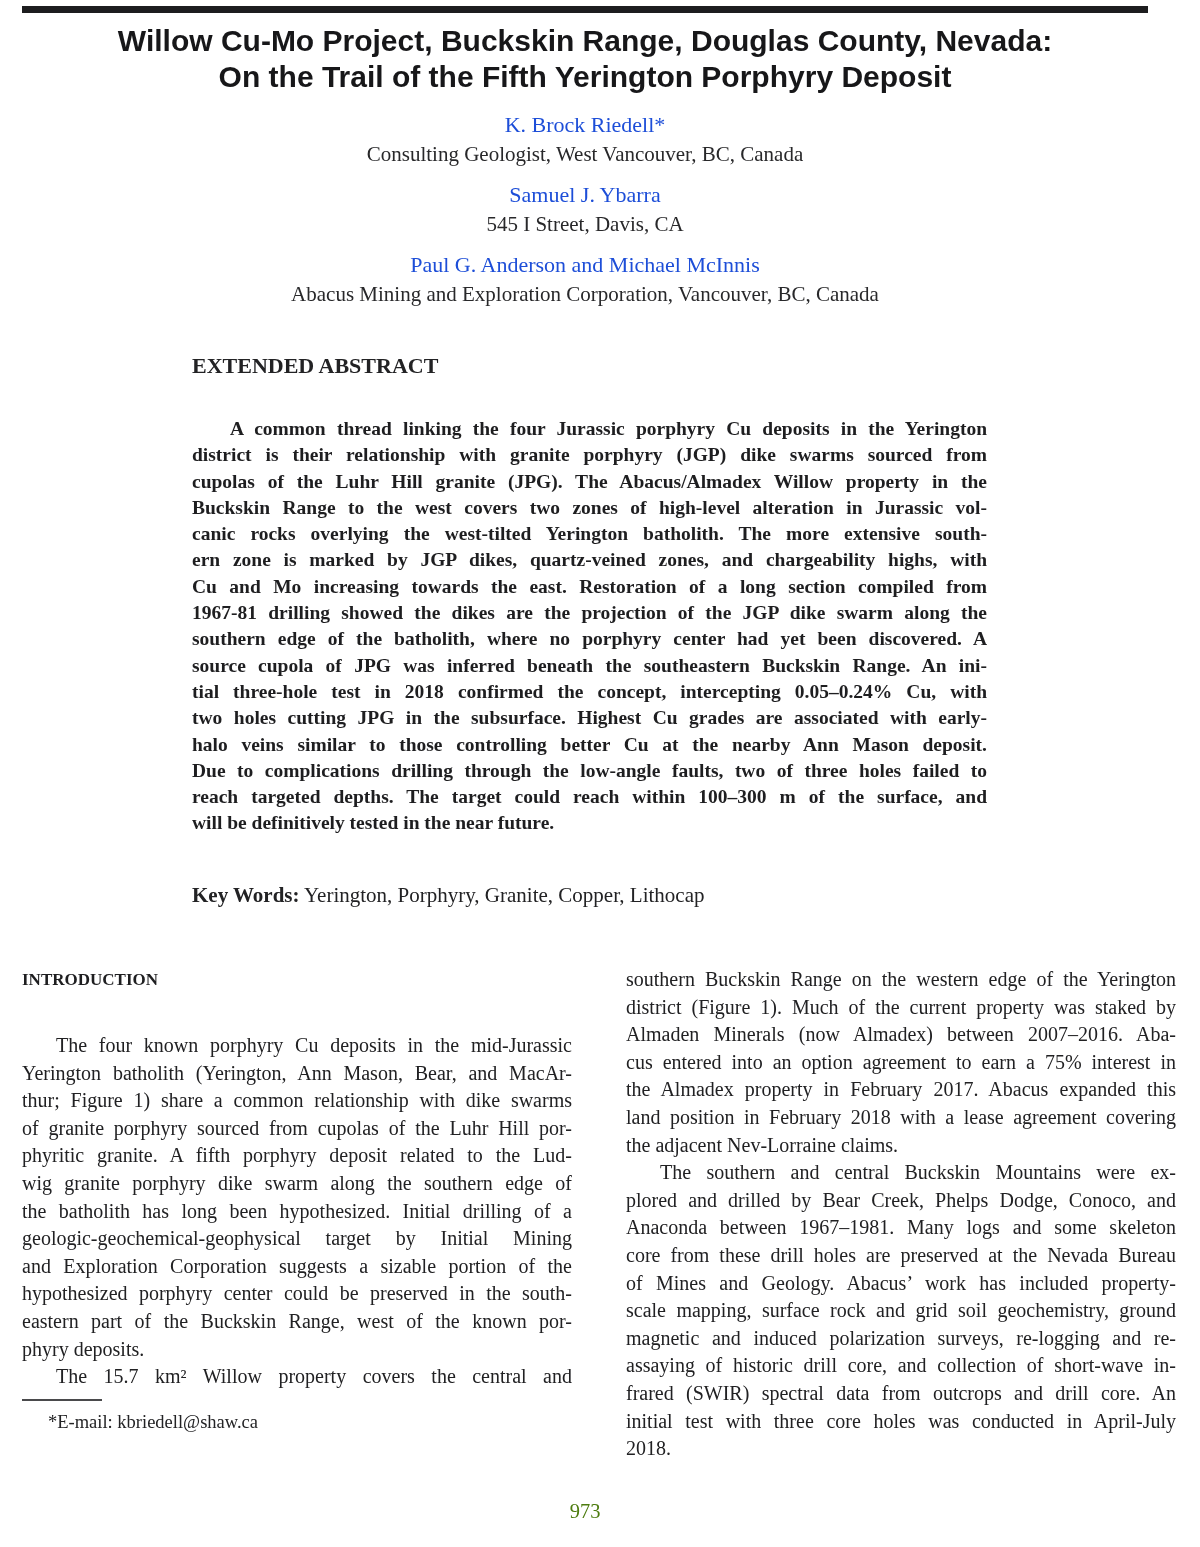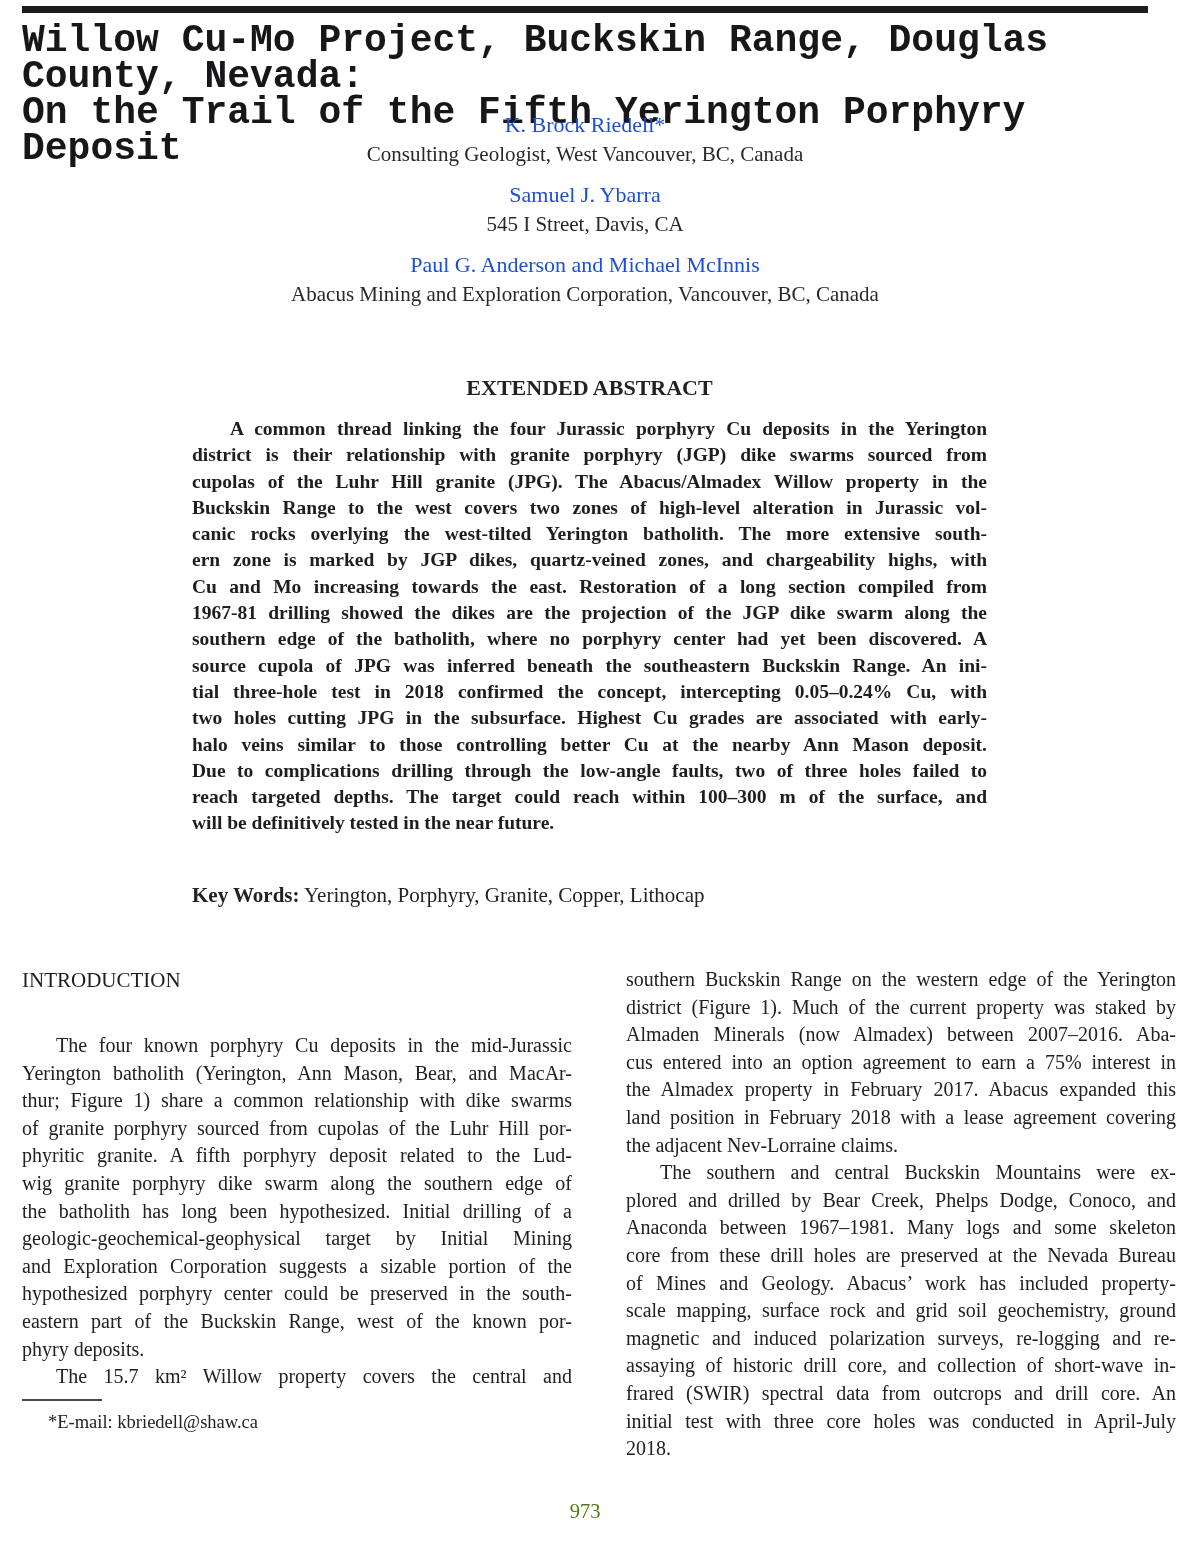--- a/index.html
+++ b/index.html
@@ -23,23 +23,24 @@
     width: 1126px;
     height: 7px;
     background: #1d1d1f;
   }
   .title {
     position: absolute;
     left: 22px;
     top: 23px;
     width: 1126px;
     margin: 0;
-    font-family: Liberation Mono, monospace;
+    text-align: center;
+    font-family: Liberation Sans, sans-serif;
     font-weight: 900;
-    font-size: 38px;
+    font-size: 30px;
     line-height: 36px;
     letter-spacing: 0px;
     color: #171719;
   }
   .title .title-line { display: block; }
   .authors {
     position: absolute;
     left: 22px;
     top: 110px;
     width: 1126px;
@@ -52,24 +53,23 @@
     color: #1d4ed8;
   }
   .author-affil {
     font-size: 21px;
     line-height: 29px;
     color: #28282a;
   }
   .abstract-heading {
     position: absolute;
     left: 192px;
-    top: 374px;
+    top: 352px;
     width: 795px;
     margin: 0;
-    text-align: center;
     font-size: 22px;
     line-height: 28px;
     font-weight: bold;
     color: #222224;
   }
   .abstract-body {
     position: absolute;
     left: 192px;
     top: 416px;
     width: 795px;
@@ -93,23 +93,23 @@
     position: absolute;
     top: 966px;
     width: 550px;
     font-size: 20px;
     color: #212123;
   }
   .col-left { left: 22px; }
   .col-right { left: 598px; margin-left: 28px; }
   .section-heading {
     margin: 0 0 38px 0;
-    font-size: 21px;
+    font-size: 17px;
     line-height: 28px;
-    font-weight: normal;
+    font-weight: bold;
     color: #1e1e20;
   }
   .col .line { line-height: 27.6px; }
   .col .line.indent { text-indent: 34px; }
   .line {
     text-align: justify;
     text-align-last: justify;
     white-space: normal;
   }
   .line.end { text-align-last: left; }

